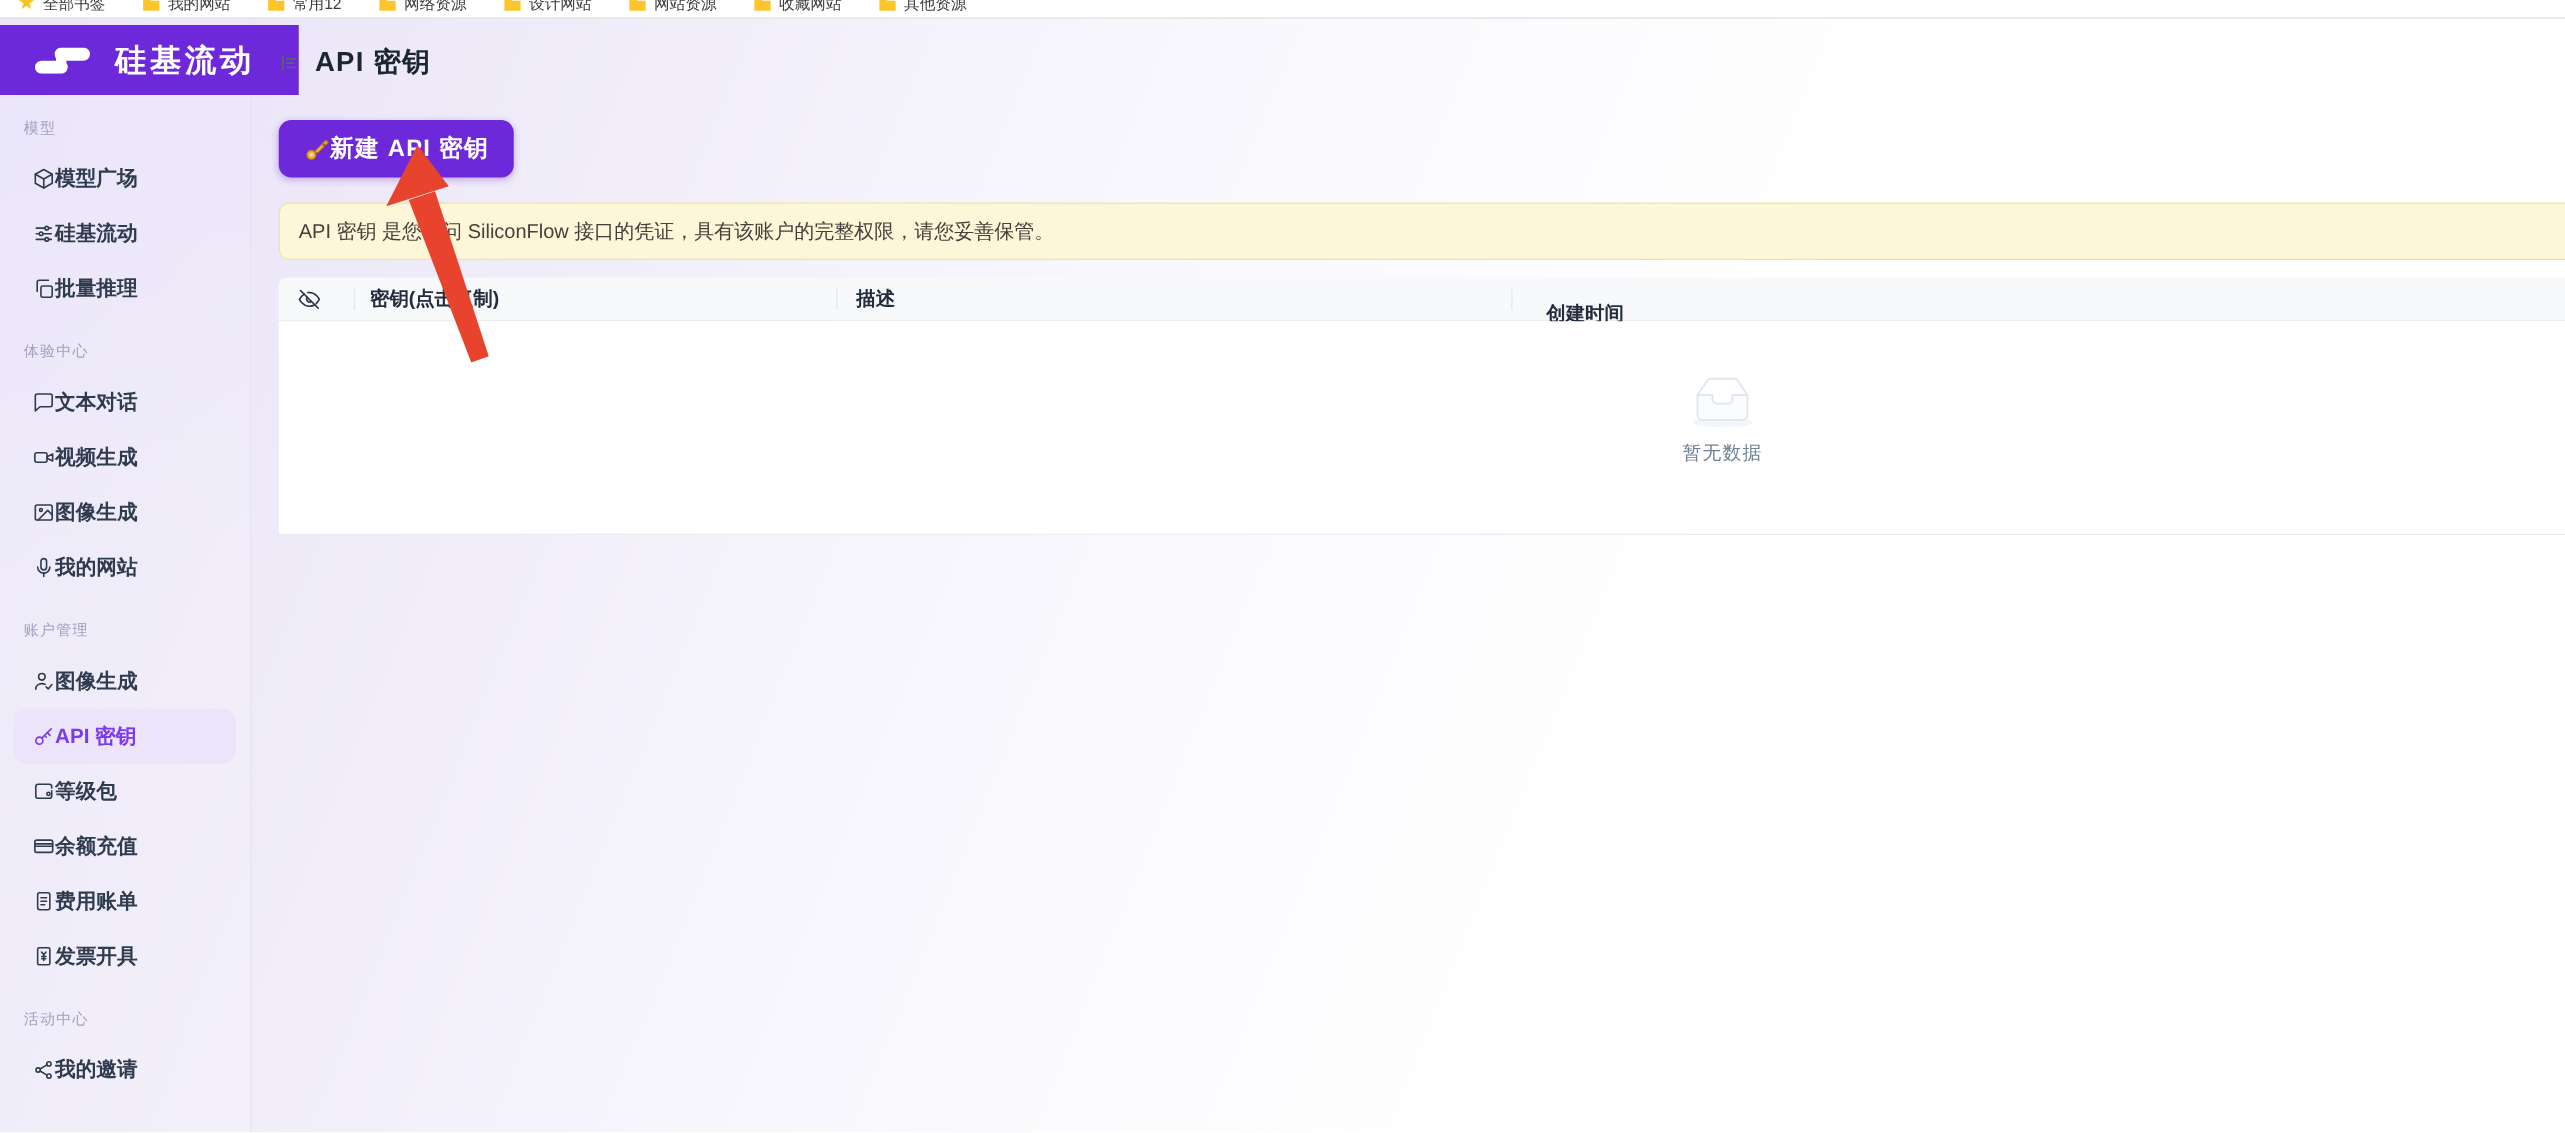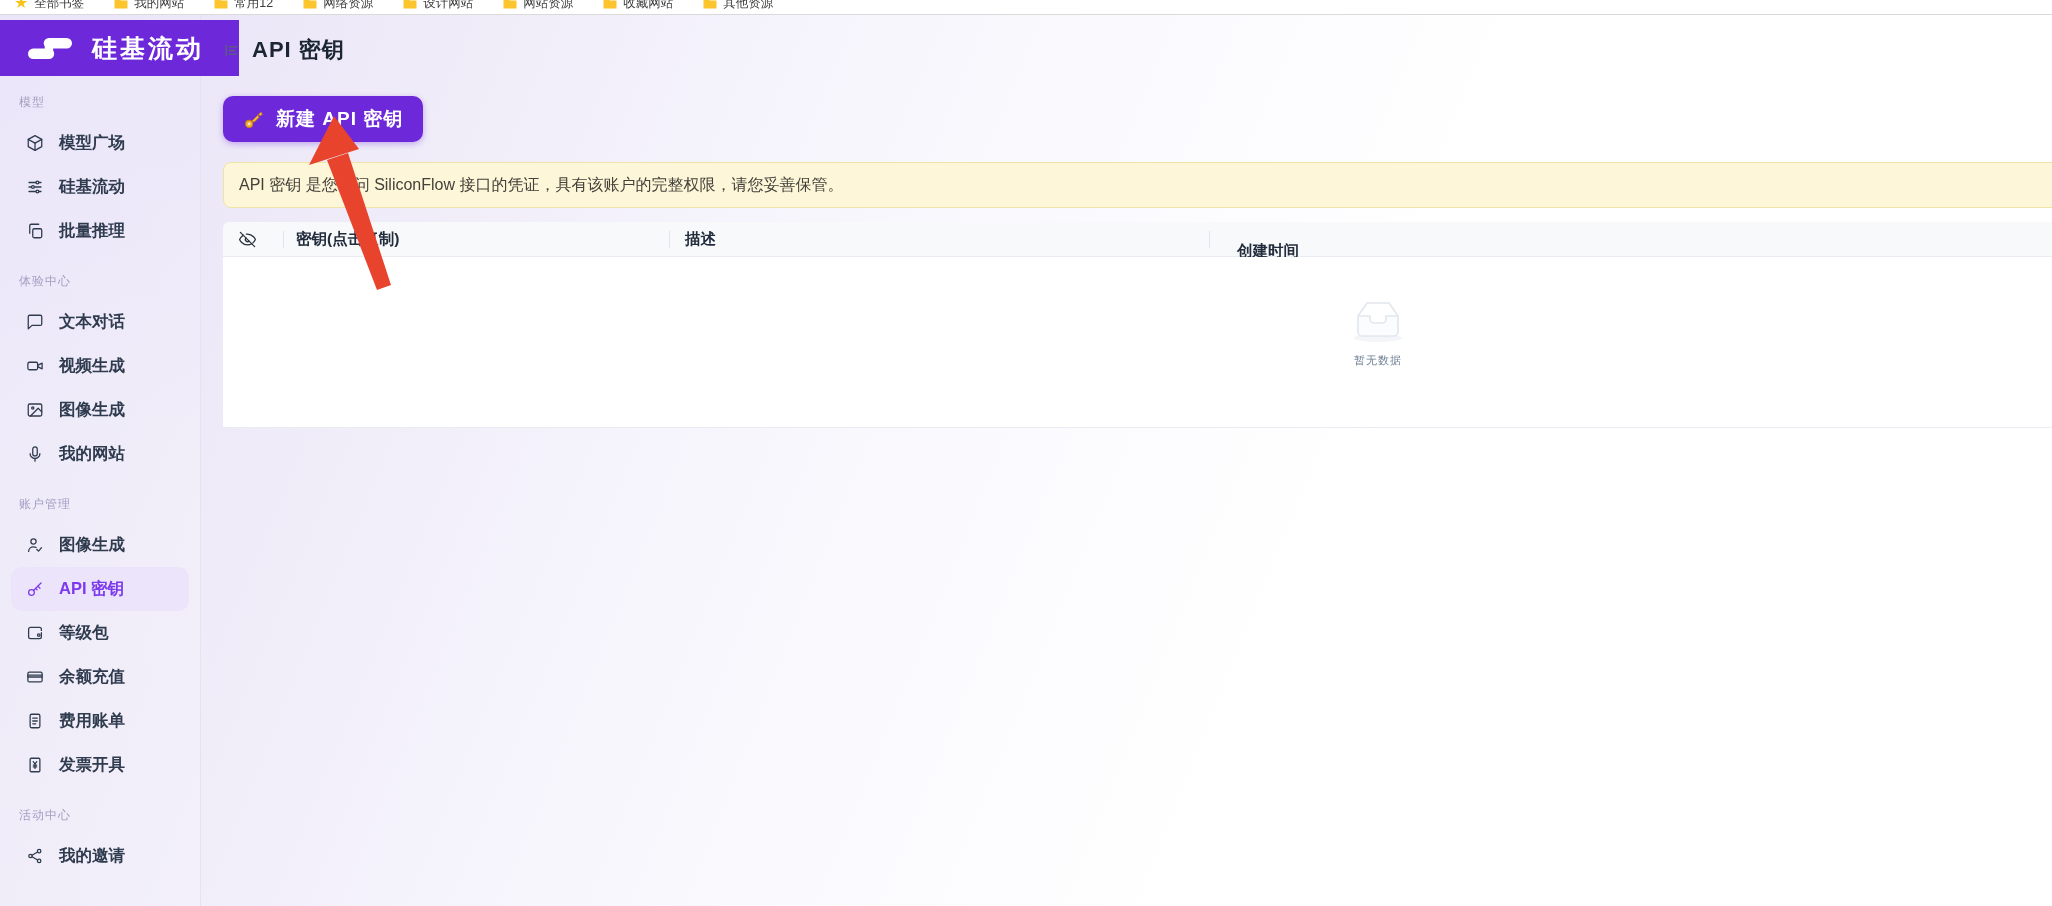--- a/index.html
+++ b/index.html
@@ -26,35 +26,35 @@
   .logo-block { position:absolute; top:5px; left:0; width:239px; height:56px;
     background:#6d28d9; display:flex; align-items:center; gap:20px; padding-left:28px; cursor:pointer; }
   .logo-mark { width:44px; height:21px; flex:0 0 auto; }
   .logo-text { color:#fff; font-size:25px; font-weight:700; letter-spacing:3px; white-space:nowrap; }
 
   .nav { position:absolute; top:61px; left:0; width:100%; padding:16px 11px 0 11px; }
   .section { margin-top:18px; }
   .section:first-child { margin-top:0; }
   .section-label { height:20px; line-height:20px; margin:0 8px 9px 8px; font-size:12px;
     color:#a49ec2; letter-spacing:1px; }
-  .nav-item { height:44px; display:flex; align-items:center; gap:15px; padding:0 15px;
+  .nav-item { height:44px; display:flex; align-items:center; padding:0 15px;
     border-radius:11px; color:#2f3b4e; font-size:16.5px; font-weight:600; cursor:pointer; white-space:nowrap; }
   .nav-item svg { flex:0 0 auto; }
   .nav-item.active { background:#ece4fb; color:#7c3aed; }
   .nav-icon { width:18px; height:18px; stroke:currentColor; fill:none;
     stroke-width:1.7; stroke-linecap:round; stroke-linejoin:round; }
 
   
   .main { position:absolute; left:201px; top:0; right:0; bottom:0; overflow:hidden; }
   .page-header { position:absolute; top:20px; left:22px; display:flex; align-items:center; gap:12px; }
   .collapse-icon { width:17px; height:17px; stroke:#5b6472; fill:none; stroke-width:1.8; stroke-linecap:round; cursor:pointer; }
   .page-title { font-size:22px; font-weight:700; color:#1c2633; letter-spacing:1px; }
 
   .create-btn { position:absolute; top:81px; left:22px; height:46px; padding:0 20px;
-    display:flex; align-items:center; gap:12px; background:#6d28d9; border:none;
+    display:flex; align-items:center; gap:0; background:#6d28d9; border:none;
     border-radius:10px; color:#fff; font-size:19px; font-weight:700; letter-spacing:1px;
     font-family:inherit; cursor:pointer; box-shadow:0 2px 6px rgba(109,40,217,.35); }
   .key-btn-icon { width:21px; height:21px; }
 
   .notice { position:absolute; top:147px; left:22px; right:-10px; height:46px;
     background:#fdf6d8; border:1px solid #f0e3a6; border-radius:8px;
     display:flex; align-items:center; padding-left:15px;
     font-size:16px; color:#44413a; }
 
   .table { position:absolute; top:207px; left:22px; right:-10px; }
@@ -69,21 +69,21 @@
   .th-actions { left:1881px; }
   .th-divider { position:absolute; top:9px; width:1px; height:17px; background:#e2e6eb; }
   .div-1 { left:60px; } .div-2 { left:446px; } .div-3 { left:986px; }
   .eye-off-icon { width:19px; height:19px; stroke:#29303d; fill:none; stroke-width:1.6;
     stroke-linecap:round; stroke-linejoin:round; }
 
   .tbody { position:relative; height:171px; background:#fff; border-bottom:1px solid #e9edf1; }
   .empty-state { position:absolute; left:1155px; top:40px; transform:translateX(-50%);
     display:flex; flex-direction:column; align-items:center; gap:10px; }
   .empty-icon { width:60px; height:46px; }
-  .empty-text { font-size:11px; color:#708096; letter-spacing:1px; }
+  .empty-text { font-size:15px; color:#708096; letter-spacing:1px; }
 
   
   .arrow-overlay { position:absolute; top:0; left:0; width:2052px; height:906px;
     pointer-events:none; z-index:50; }
 </style>
 </head>
 <body>
 
 <div class="page">
 

